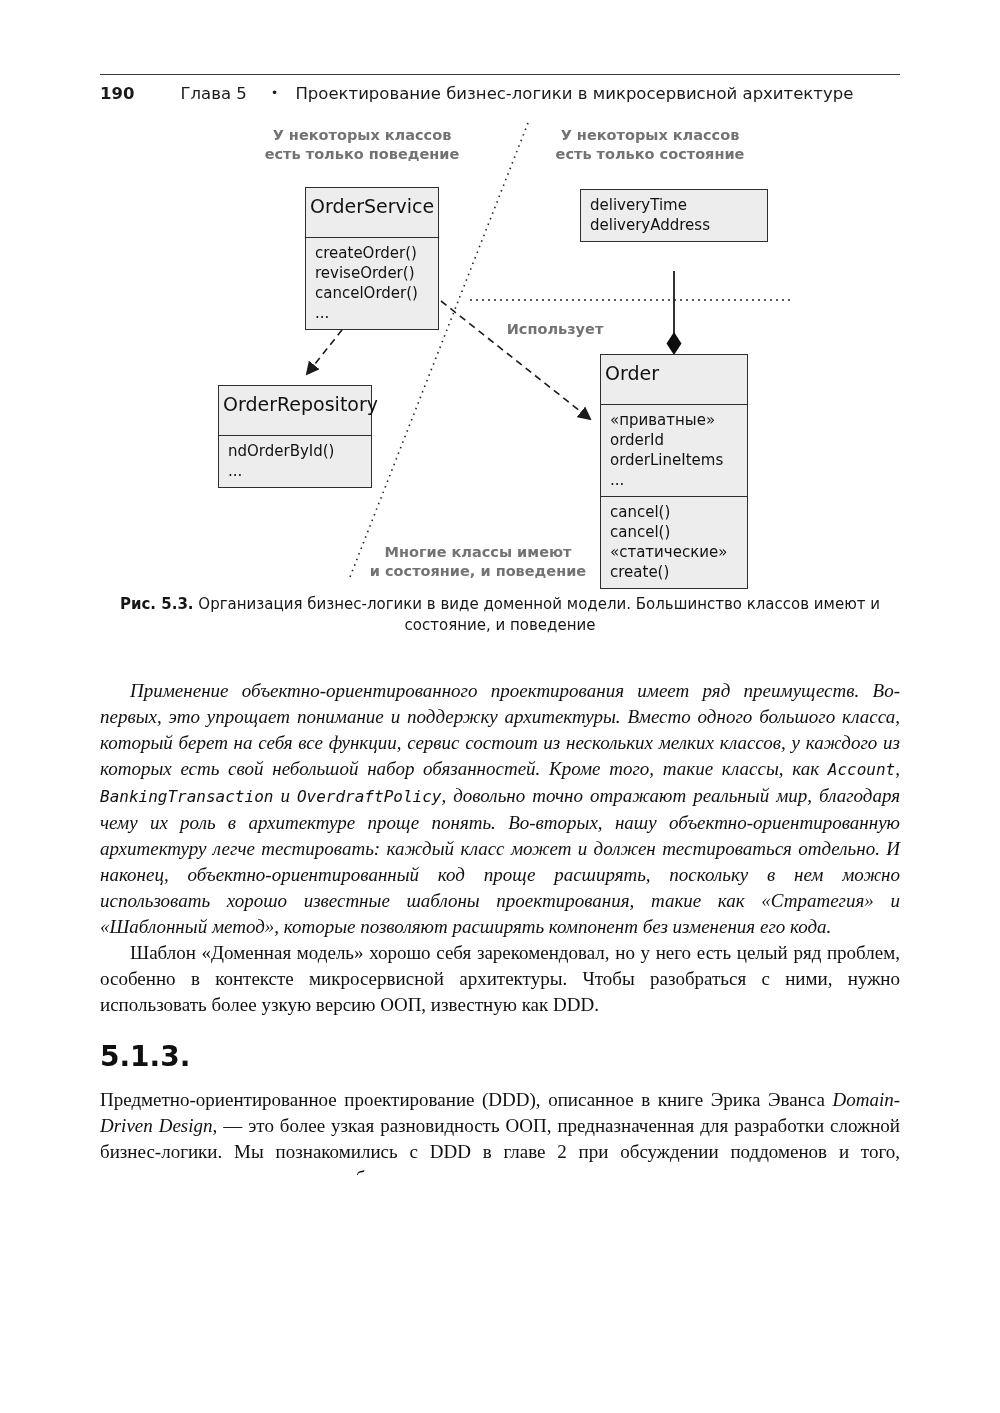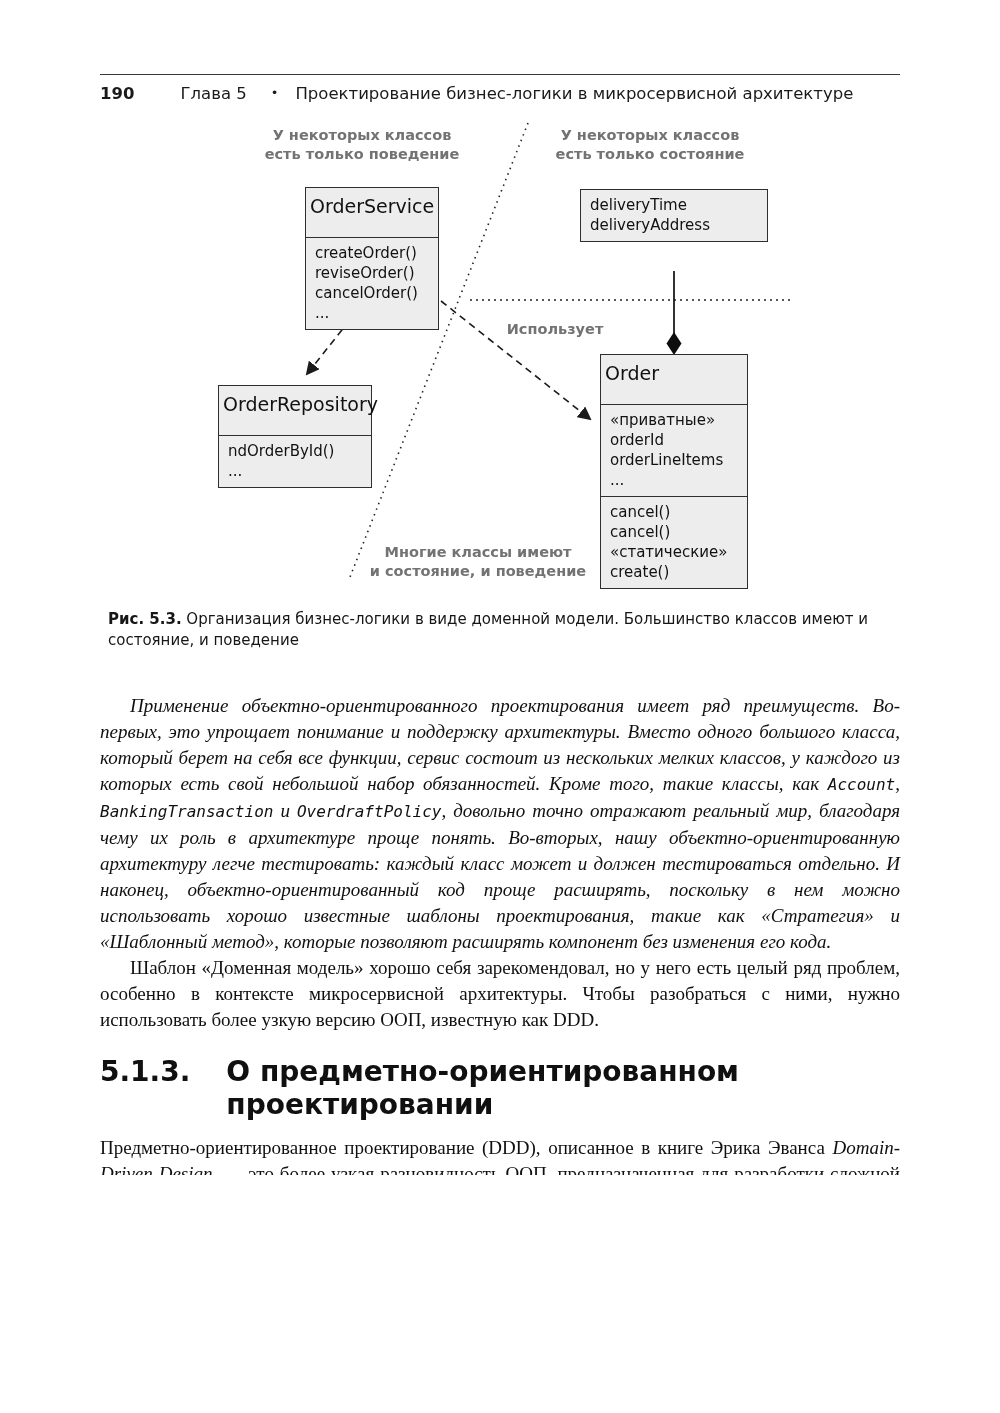--- a/index.html
+++ b/index.html
@@ -74,24 +74,24 @@
   .uml-members{padding:5px 9px 6px;font-size:15px;line-height:20px;}
   .uml-members .mline{white-space:nowrap;}
   .uml-sep{border-bottom:1.6px solid #2e2e2e;}
   .box-orderservice{left:205px;top:66px;width:134px;}
   .box-delivery{left:480px;top:68px;width:188px;}
   .box-orderrepo{left:118px;top:264px;width:154px;}
   .box-order{left:500px;top:233px;width:148px;}
 
   
   .caption{
-    margin-top:28px;
+    margin-top:13px;
     font-family:"DejaVu Sans","Liberation Sans",sans-serif;
     font-size:15px;line-height:21px;
-    color:#161616;
+    text-align:center;color:#161616;
     padding:0 8px;
   }
 
   
   .sechead{
     margin-top:22px;
     font-family:"DejaVu Sans","Liberation Sans",sans-serif;
     font-size:28px;font-weight:bold;color:#101010;
     display:flex;align-items:baseline;
   }
@@ -183,19 +183,18 @@
       </div>
     </div>
 
     <div class="caption"><span class="seg-bold">Рис. 5.3.</span><span class="seg"> Организация бизнес-логики в виде доменной модели. Большинство классов имеют и состояние, и поведение</span></div>
 
     <p class="para p2"><span class="seg">Применение объектно-ориентированного проектирования имеет ряд преимуществ. Во-первых, это упрощает понимание и поддержку архитектуры. Вместо одного большого класса, который берет на себя все функции, сервис состоит из нескольких мелких классов, у каждого из которых есть свой небольшой набор обязанностей. Кроме того, такие классы, как </span><span class="seg-mono">Account</span><span class="seg">, </span><span class="seg-mono">BankingTransaction</span><span class="seg"> и </span><span class="seg-mono">OverdraftPolicy</span><span class="seg">, довольно точно отражают реальный мир, благодаря чему их роль в архитектуре проще понять. Во-вторых, нашу объектно-ориентированную архитектуру легче тестировать: каждый класс может и должен тестироваться отдельно. И наконец, объектно-ориентированный код проще расширять, поскольку в нем можно использовать хорошо известные шаблоны проектирования, такие как «Стратегия» и «Шаблонный метод», которые позволяют расширять компонент без изменения его кода.</span></p>
     <p class="para p3"><span class="seg">Шаблон «Доменная модель» хорошо себя зарекомендовал, но у него есть целый ряд проблем, особенно в контексте микросервисной архитектуры. Чтобы разобраться с ними, нужно использовать более узкую версию ООП, известную как DDD.</span></p>
 
     <div class="sechead">
       <span class="snum">5.1.3.</span>
-      <span class="stitle">О предметно-ориентированном проектировании</span>
     </div>
 
     <p class="para p4"><span class="seg">Предметно-ориентированное проектирование (DDD), описанное в книге Эрика Эванса </span><span class="seg-italic">Domain-Driven Design</span><span class="seg">, — это более узкая разновидность ООП, предназначенная для разработки сложной бизнес-логики. Мы познакомились с DDD в главе 2 при обсуждении поддоменов и того, насколько они подходят для разбиения при-</span></p>
 
   </div>
 </div>
 
 </body></html>

